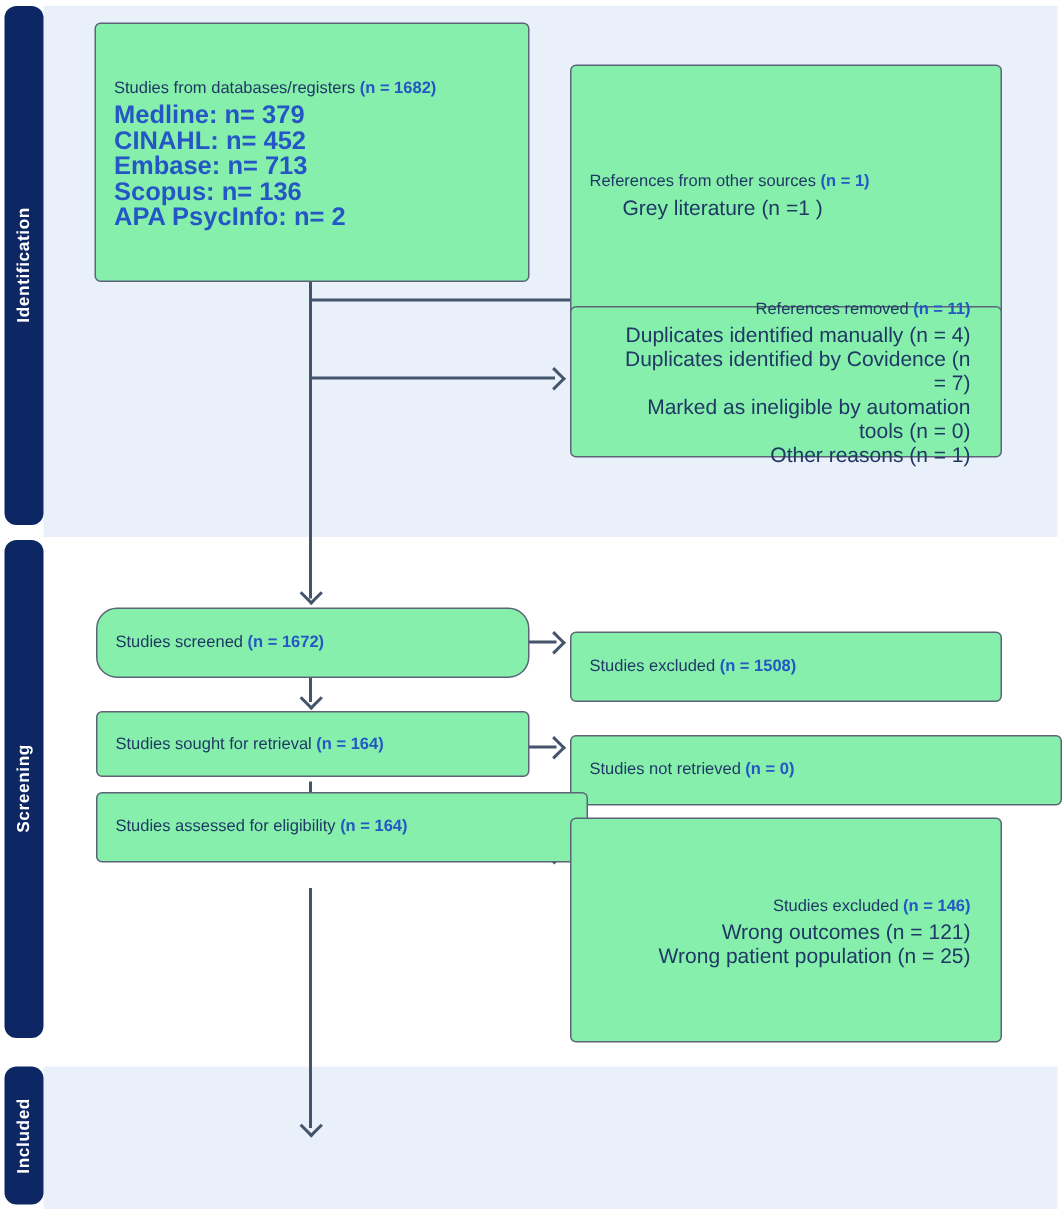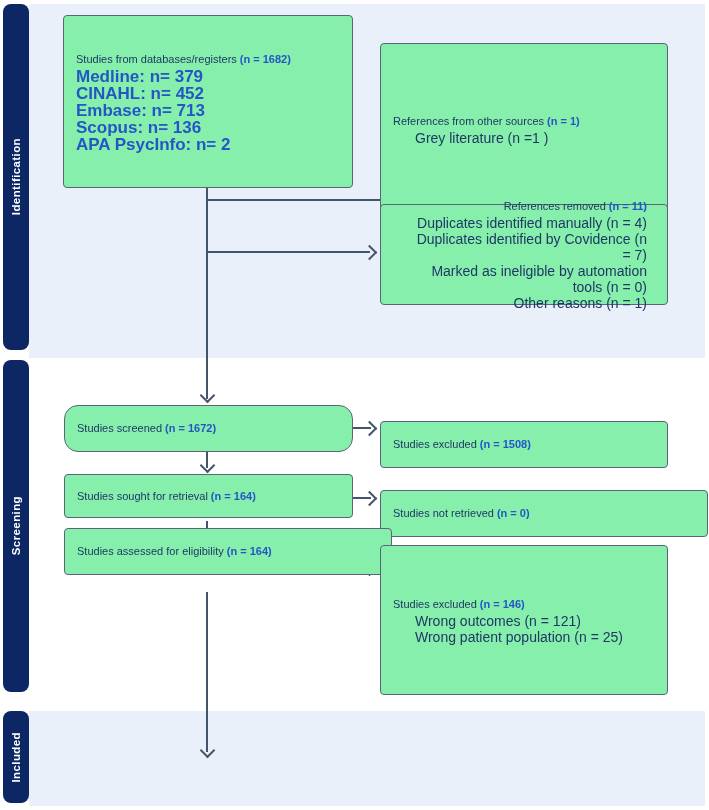--- a/index.html
+++ b/index.html
@@ -119,20 +119,20 @@
   </div>
 
   <div class="box" style="left:380px;top:446px;width:328px;height:47px;margin-top:44px;">
     <div class="tline"><span>Studies not retrieved</span><span class="nval">(n = 0)</span></div>
   </div>
 
   <div class="box" style="left:64px;top:528px;width:328px;height:47px;">
     <div class="tline"><span>Studies assessed for eligibility</span><span class="nval">(n = 164)</span></div>
   </div>
 
-  <div class="box" style="left:380px;top:545px;width:288px;height:150px;">
+  <div class="box" style="left:380px;top:545px;width:288px;height:150px;align-items:flex-end;">
     <div class="tline"><span>Studies excluded</span><span class="nval">(n = 146)</span></div>
     <div class="sub">Wrong outcomes (n = 121)</div>
     <div class="sub">Wrong patient population (n = 25)</div>
   </div>
 
 
 </div>
 
 </body></html>

